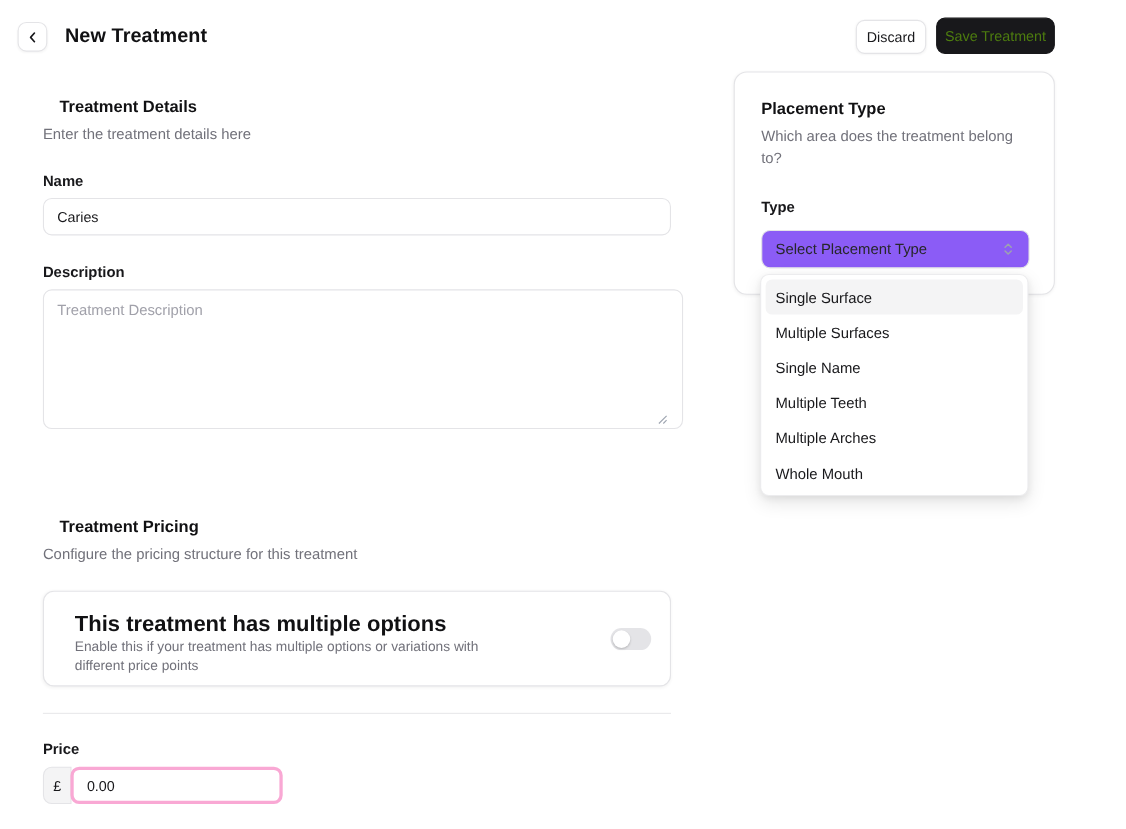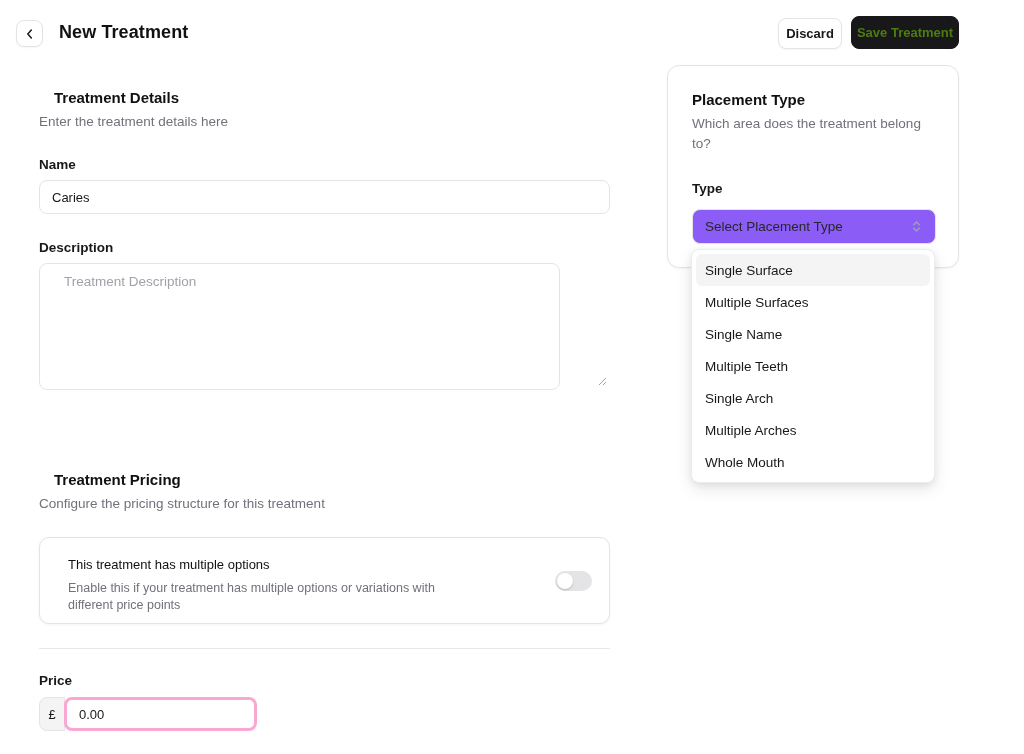--- a/index.html
+++ b/index.html
@@ -31,21 +31,21 @@
   .page-title {
     position: absolute; left: 59px; top: 22px;
     font-size: 18px; font-weight: 700; color: #111113;
     letter-spacing: .1px;
   }
   .btn {
     position: absolute;
     height: 32px;
     display: inline-flex; align-items: center; justify-content: center;
     border-radius: 8px;
-    font-size: 13px; font-weight: 700;
+    font-size: 13px; font-weight: 400;
     cursor: pointer;
     white-space: nowrap;
     text-align: right;
   }
   .btn-discard {
     left: 778px; top: 18px; width: 64px; height: 31px;
     background: #ffffff;
     border: 1px solid #e4e4e7;
     color: #18181b;
     box-shadow: 0 1px 2px rgba(0,0,0,.04);
@@ -77,44 +77,44 @@
     border: 1px solid #e4e4e7;
     border-radius: 8px;
     background: #fff;
     font-family: "Liberation Sans", sans-serif;
     font-size: 13px; font-weight: 500; color: #18181b;
     padding: 0 12px;
     outline: none;
   }
   .textarea-wrap { position: absolute; width: 571px; height: 127px; }
   .text-area {
-    width: 521px; height: 127px;
+    width: 582px; height: 127px;
     border: 1px solid #e4e4e7;
     border-radius: 8px;
     background: #fff;
     font-family: "Liberation Sans", sans-serif;
     font-size: 13.5px; color: #18181b;
-    padding: 10px 24px;
+    padding: 10px 12px;
     resize: none;
     outline: none;
   }
   .text-area::placeholder, .text-input::placeholder { color: #a1a1aa; }
   .resize-handle { position: absolute; right: 3px; bottom: 4px; pointer-events: none; }
 
   .options-card {
     position: absolute;
     width: 571px; height: 87px;
     border: 1px solid #e4e4e7;
     border-radius: 10px;
     background: #fff;
     box-shadow: 0 1px 3px rgba(0,0,0,.05);
   }
   .options-card .card-title {
     position: absolute; left: 28px; top: 19px;
-    font-size: 13px; font-weight: 400; color: #111113;
+    font-size: 20px; font-weight: 700; color: #111113;
   }
   .options-card .card-desc {
     position: absolute; left: 28px; top: 42px;
     width: 372px;
     font-size: 12.5px; line-height: 16.5px; color: #71717a;
   }
   .toggle {
     position: absolute; right: 17px; top: 33px;
     width: 37px; height: 20px;
     background: #e4e4e7;
@@ -278,18 +278,17 @@
         </svg>
       </span>
     </div>
   </div>
 
   <div class="dropdown">
     <div class="opt active">Single Surface</div>
     <div class="opt">Multiple Surfaces</div>
     <div class="opt">Single Name</div>
     <div class="opt">Multiple Teeth</div>
-    <div class="opt">Single Arch</div>
     <div class="opt">Multiple Arches</div>
     <div class="opt">Whole Mouth</div>
   </div>
 
 </div>
 
 </body></html>

